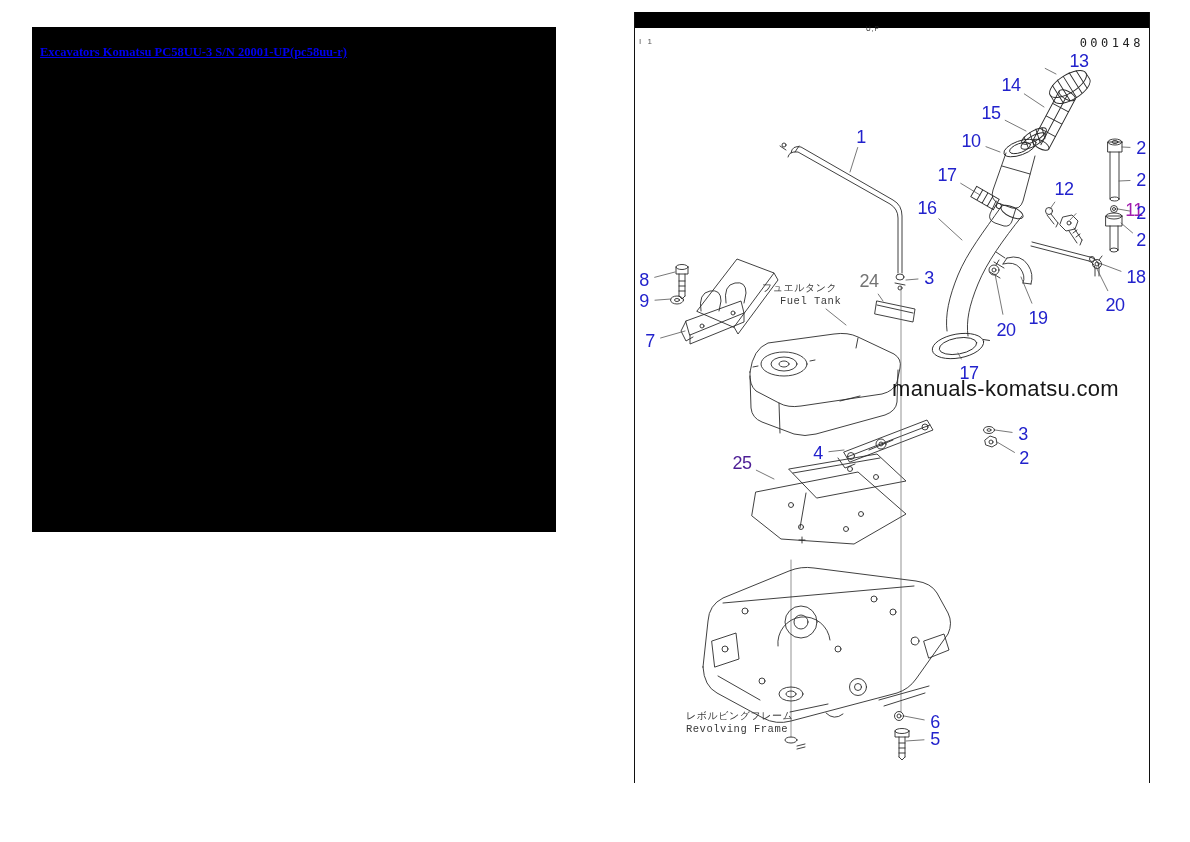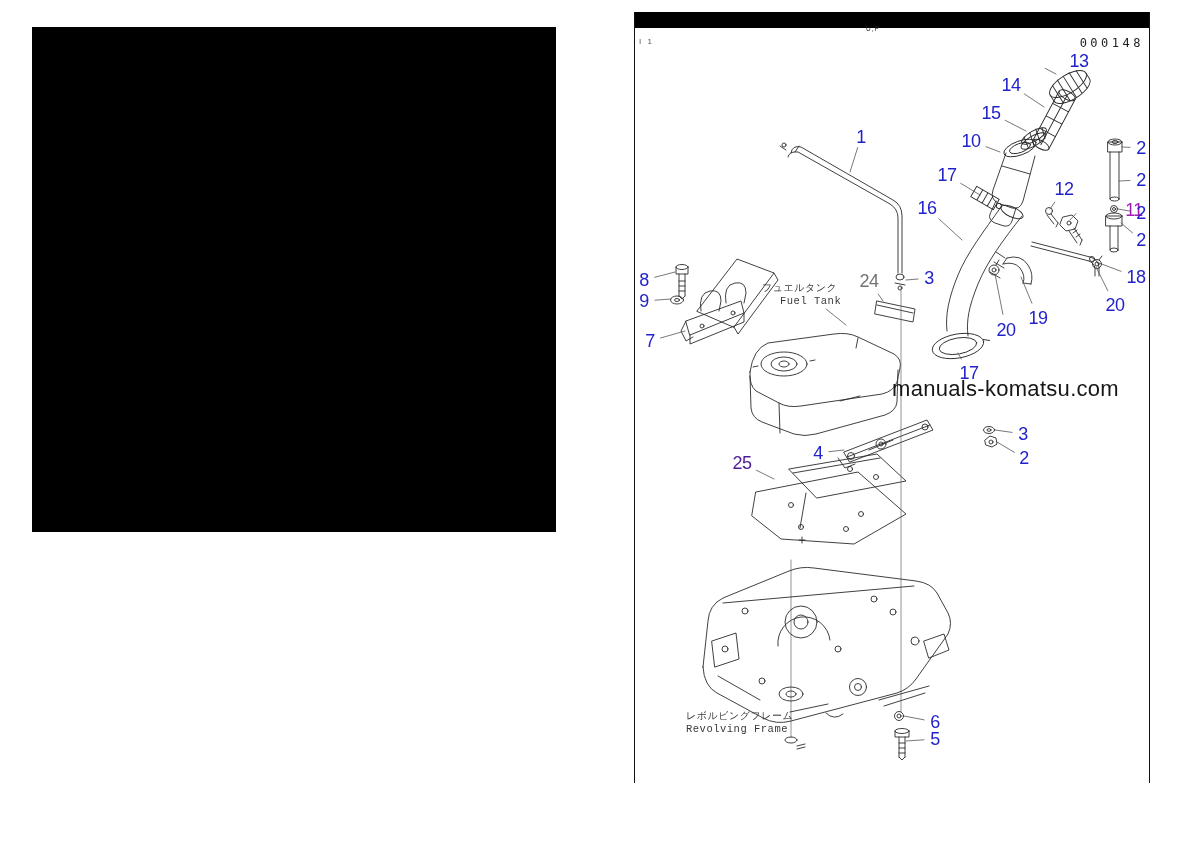--- a/index.html
+++ b/index.html
@@ -27,20 +27,21 @@
   .watermark{position:absolute;left:892px;top:376px;z-index:5;font-size:22px;color:#161616;
         font-family:"Liberation Sans",sans-serif;letter-spacing:0.3px;}
 </style>
 </head>
 <body>
 
 <div class="page" id="page">
 
   <div class="black-panel"></div>
 
+  <a href="#" class="breadcrumb" style="color: rgb(0, 0, 238);">Excavators Komatsu PC58UU-3 S/N 20001-UP(pc58uu-r)</a>
 
   <div class="diagram-panel">
     <div class="topbar"></div>
     <span class="top-center">U,P</span>
     <span class="page-marker">I 1</span>
     <span class="figure-number">000148</span>
   </div>
 
   <svg class="art" width="1190" height="842" viewBox="0 0 1190 842" fill="none" stroke="#2b2b2b" stroke-width="0.9" stroke-linecap="round" stroke-linejoin="round">
 

